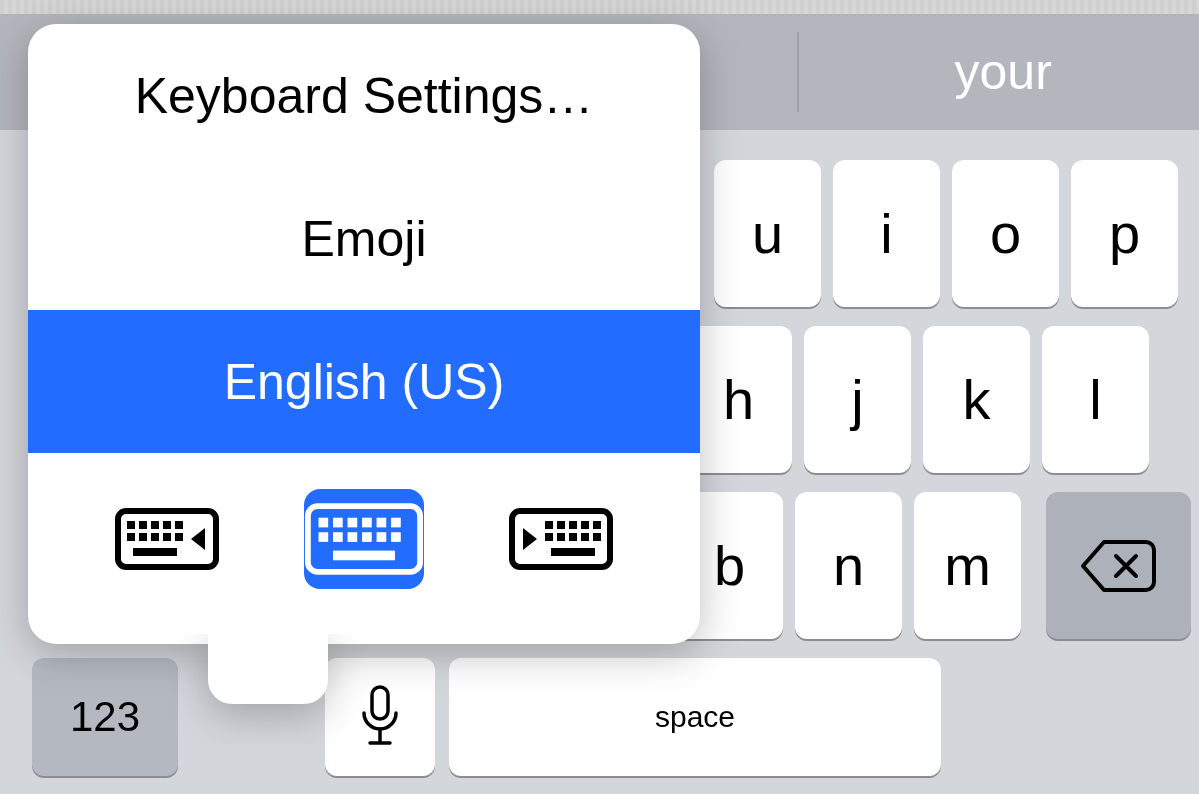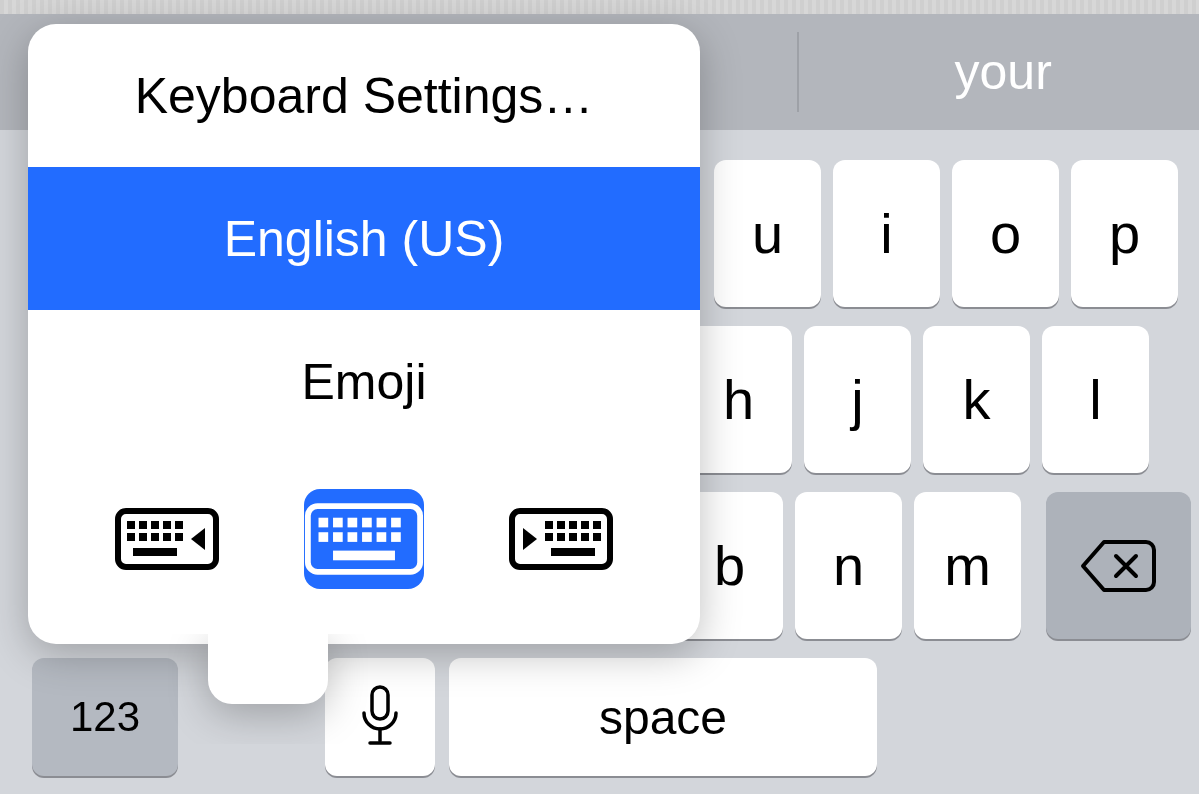--- a/index.html
+++ b/index.html
@@ -45,21 +45,21 @@
 
   
   .k-b{left:676px;top:362px;width:107px;height:147px;}
   .k-n{left:795px;top:362px;width:107px;height:147px;}
   .k-m{left:914px;top:362px;width:107px;height:147px;}
   .k-del{left:1046px;top:362px;width:145px;height:147px;}
 
   
   .k-123{left:8px;top:528px;width:146px;height:118px;font-size:40px;color:#000;margin-left:24px;}
   .k-mic{left:325px;top:528px;width:110px;height:118px;background:#fff;}
-  .k-space{left:449px;top:528px;width:428px;height:118px;background:#fff;font-size:48px;}
+  .k-space{left:449px;top:528px;width:492px;height:118px;background:#fff;font-size:30px;}
   .k-return{left:893px;top:528px;width:296px;height:118px;font-size:42px;} 
 
   
   .popover{position:absolute;left:28px;top:24px;width:672px;height:620px;
     background:#fff;border-radius:28px;box-shadow:0 10px 40px rgba(0,0,0,.25);
     display:flex;flex-direction:column;overflow:visible;z-index:50;}
   .popover .item{height:143px;display:flex;align-items:center;justify-content:center;
     font-size:50px;color:#000;}
   .popover .item.selected{background:#226cff;color:#fff;}
   .popover .layout-row{flex:1;display:flex;align-items:center;justify-content:space-around;
@@ -125,23 +125,23 @@
     </div>
     <div class="key abs k-space">space</div>
 
   </div>
 
   <div class="popover">
     <div class="tail"></div>
 
     <div class="item">Keyboard Settings…</div>
 
+    <div class="item">Emoji</div>
+
     <div class="item selected">English (US)</div>
-
-    <div class="item">Emoji</div>
 
     <div class="layout-row">
 
       <div class="layout-btn">
         <svg width="104" height="62" viewBox="0 0 104 62">
           <rect x="3" y="3" width="98" height="56" rx="8" fill="none" stroke="#000" stroke-width="6"></rect>
           <g fill="#000">
             <rect x="12" y="13" width="8" height="8"></rect>
               <rect x="24" y="13" width="8" height="8"></rect>
             <rect x="36" y="13" width="8" height="8"></rect>

